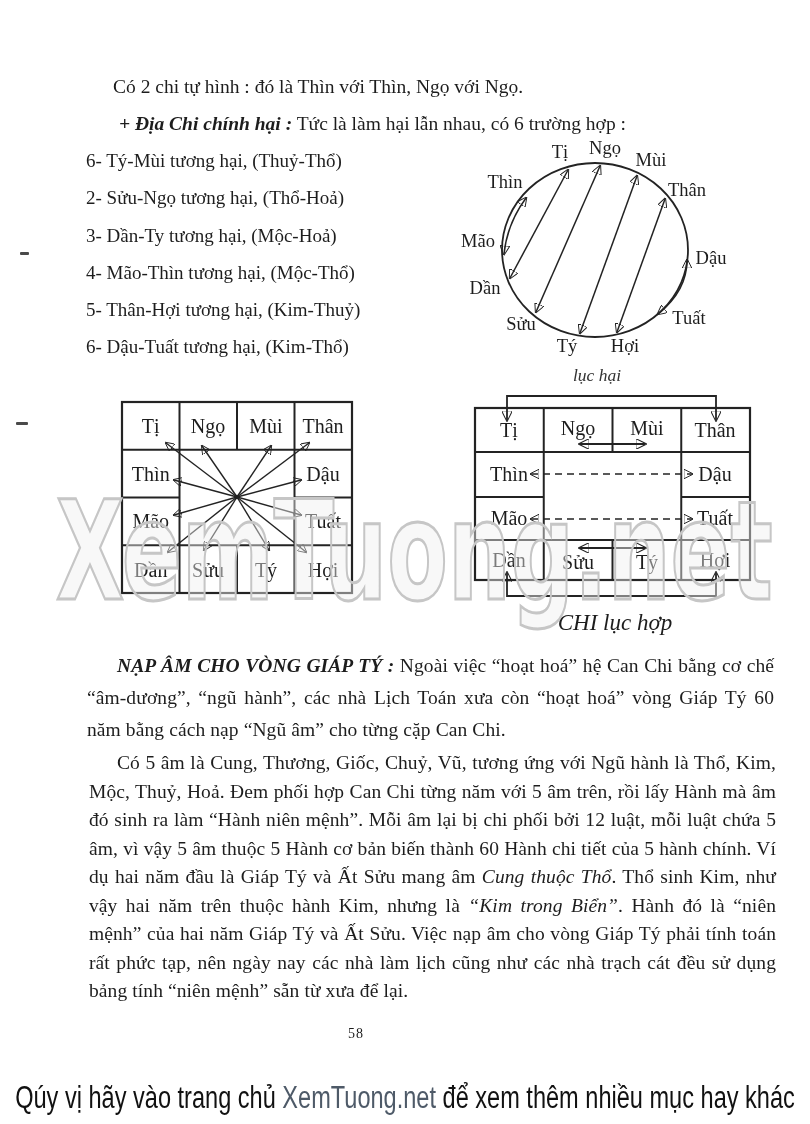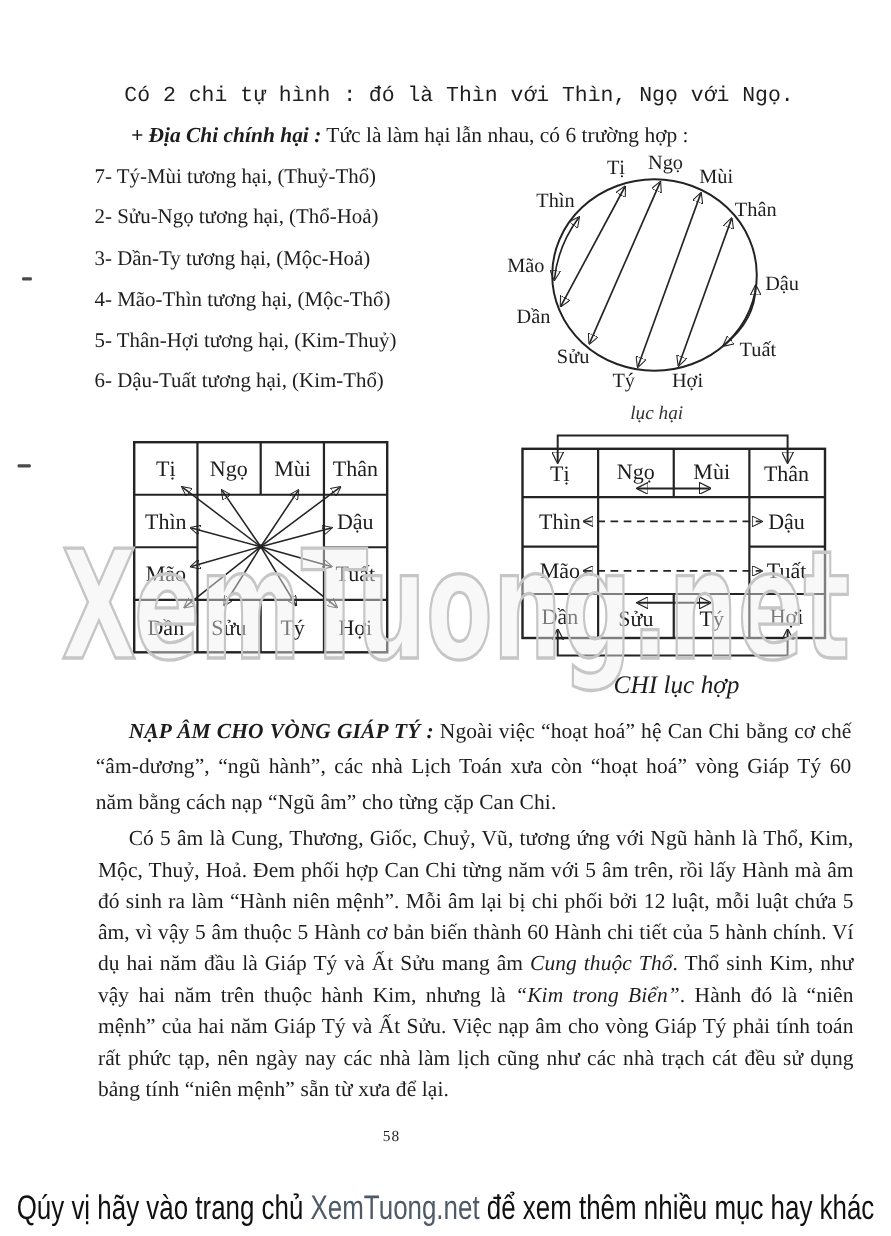--- a/index.html
+++ b/index.html
@@ -42,27 +42,27 @@
   svg line, svg path, svg rect, svg ellipse{stroke:#232323; fill:none;}
 </style>
 </head>
 <body>
 
 <div class="page">
 
   <div class="abs scan-mark" style="left:20px;top:252px;width:9px;height:3px;"></div>
   <div class="abs scan-mark" style="left:16px;top:422px;width:12px;height:3px;"></div>
 
-  <div class="abs line" style="left:113px;top:76px;font-family:Liberation Mono, monospace;">Có 2 chi tự hình : đó là Thìn với Thìn, Ngọ với Ngọ.</div>
+  <div class="abs line" style="left:113px;top:76px;">Có 2 chi tự hình : đó là Thìn với Thìn, Ngọ với Ngọ.</div>
   <div class="abs line" style="left:119px;top:113px;">
     <span class="heading-lead">+ Địa Chi chính hại :</span><span> Tức là làm hại lẫn nhau, có 6 trường hợp :</span>
   </div>
 
   <div>
-    <div class="list-item" style="top:150px;">7- Tý-Mùi tương hại, (Thuỷ-Thổ)</div>
+    <div class="list-item" style="top:150px;">6- Tý-Mùi tương hại, (Thuỷ-Thổ)</div>
     <div class="list-item" style="top:187px;">2- Sửu-Ngọ tương hại, (Thổ-Hoả)</div>
     <div class="list-item" style="top:225px;text-align:center;">3- Dần-Ty tương hại, (Mộc-Hoả)</div>
     <div class="list-item" style="top:262px;">4- Mão-Thìn tương hại, (Mộc-Thổ)</div>
     <div class="list-item" style="top:299px;">5- Thân-Hợi tương hại, (Kim-Thuỷ)</div>
     <div class="list-item" style="top:336px;">6- Dậu-Tuất tương hại, (Kim-Thổ)</div>
   </div>
 
   <svg class="abs" style="left:437px;top:136px;" width="322" height="252" viewBox="0 0 322 252">
     <defs>
       <marker id="ahC" viewBox="0 0 10 10" refX="8.5" refY="5" markerWidth="6.5" markerHeight="6.5" orient="auto-start-reverse">

